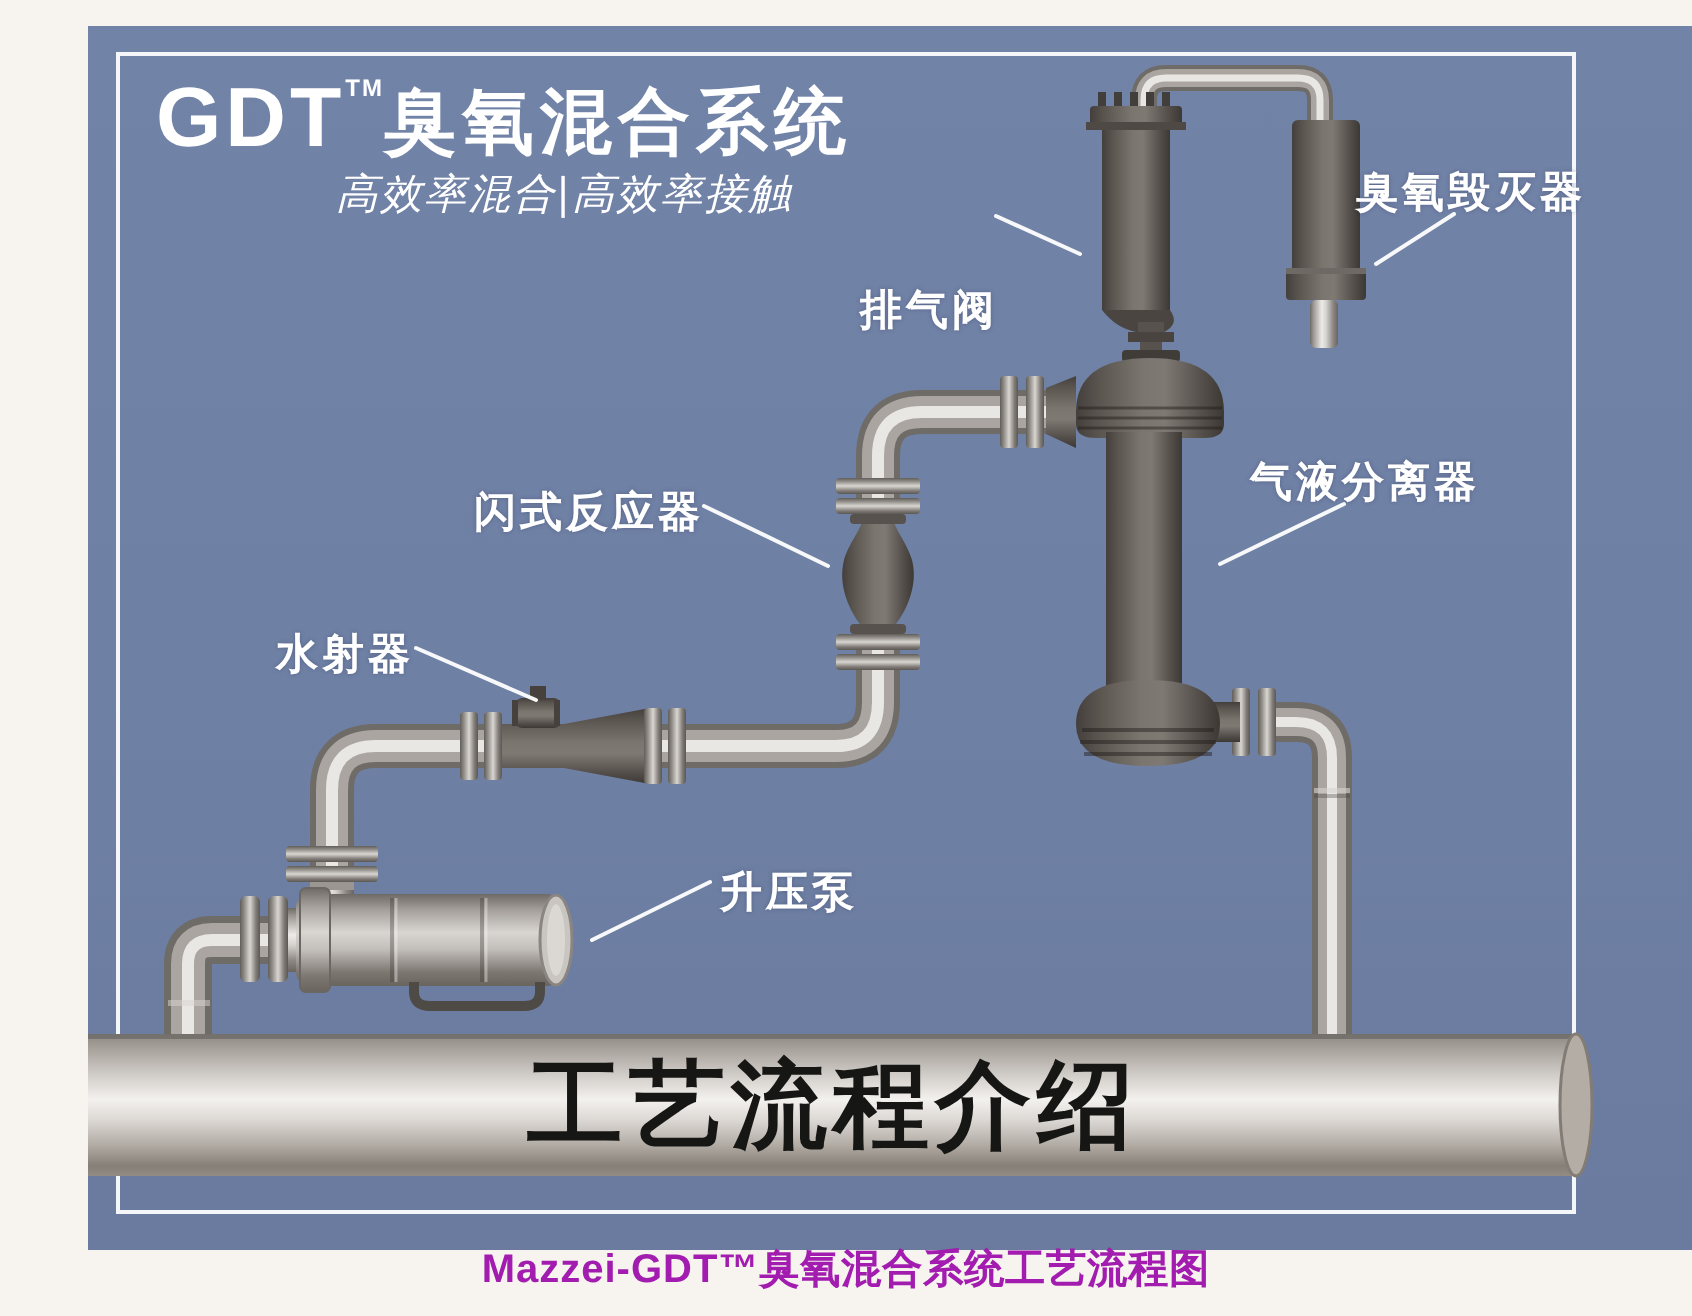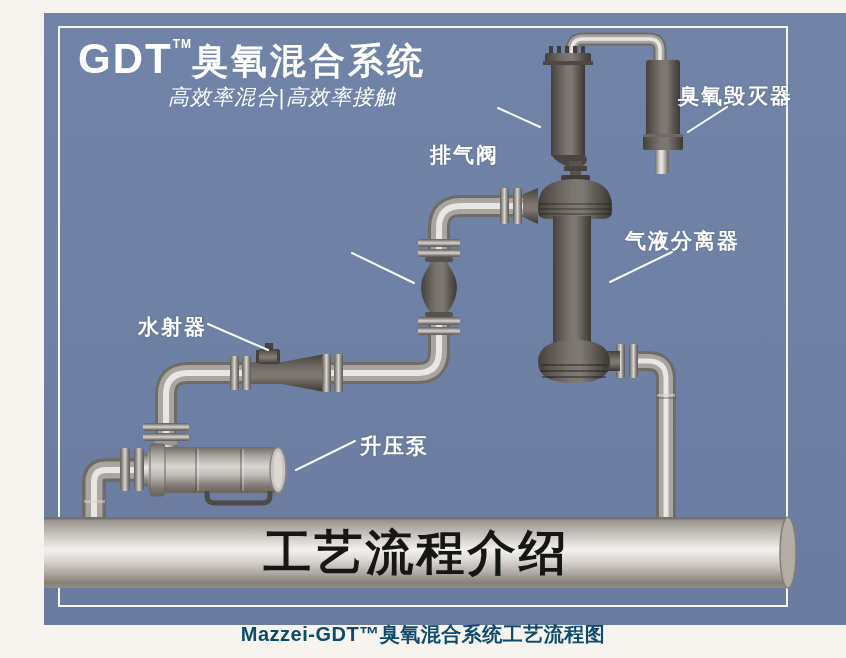--- a/index.html
+++ b/index.html
@@ -32,21 +32,21 @@
     letter-spacing:2px;white-space:nowrap;text-shadow:0 0 2px rgba(40,50,80,.35);
   }
   .banner-text{
     position:absolute;left:0;top:504px;width:745px;height:71px;
     display:flex;align-items:center;justify-content:center;
     font-size:48px;font-weight:bold;color:#161614;letter-spacing:3px;
     white-space:nowrap;
   }
   .caption{
     position:absolute;left:0;top:621px;width:846px;text-align:center;
-    font-size:20px;font-weight:600;color:#0c4a6e;letter-spacing:.5px;
+    font-size:20px;font-weight:600;color:#a21caf;letter-spacing:.5px;
   }
 </style>
 </head>
 <body>
 
 <div class="panel">
   <div class="inner-border"></div>
 
   <svg class="piping" viewBox="0 0 756 612" xmlns="http://www.w3.org/2000/svg">
     <defs>
@@ -234,20 +234,21 @@
     </g>
   </svg>
 
   <div class="hdr">
     <span class="brand">GDT</span><span class="tm">TM</span><span class="prod">臭氧混合系统</span>
   </div>
   <div class="tagline">高效率混合|高效率接触</div>
 
   <div class="eq-label" style="left:386px;top:84px;margin-top:44px;">排气阀</div>
   <div class="eq-label" style="left:634px;top:69px;">臭氧毁灭器</div>
+  <div class="eq-label" style="left:193px;top:229px;">闪式反应器</div>
   <div class="eq-label" style="left:581px;top:214px;text-align:center;">气液分离器</div>
   <div class="eq-label" style="left:94px;top:300px;">水射器</div>
   <div class="eq-label" style="left:316px;top:419px;">升压泵</div>
 
   <div class="banner-text">工艺流程介绍</div>
 </div>
 
 <div class="caption">Mazzei-GDT™臭氧混合系统工艺流程图</div>
 
 </body></html>

